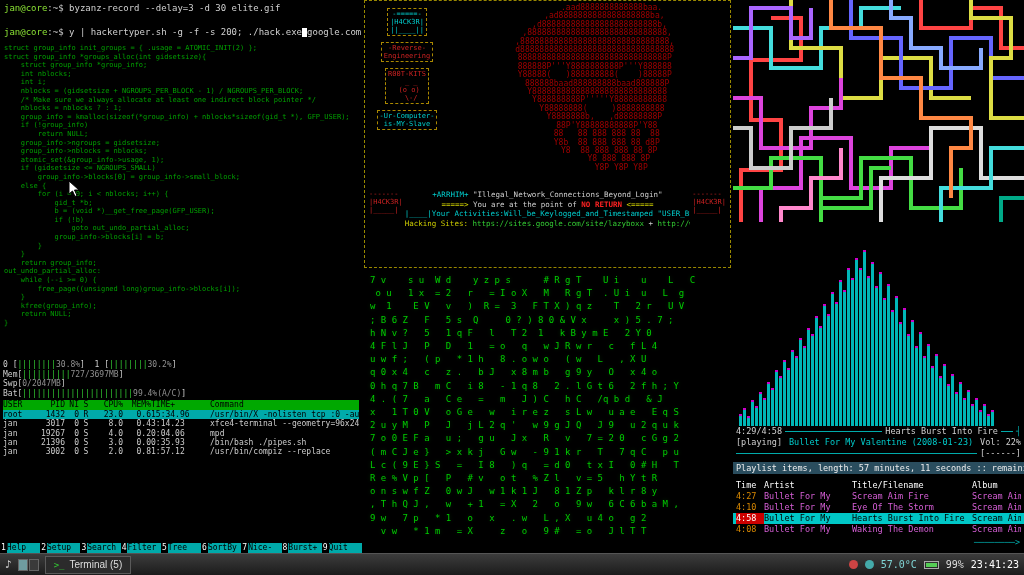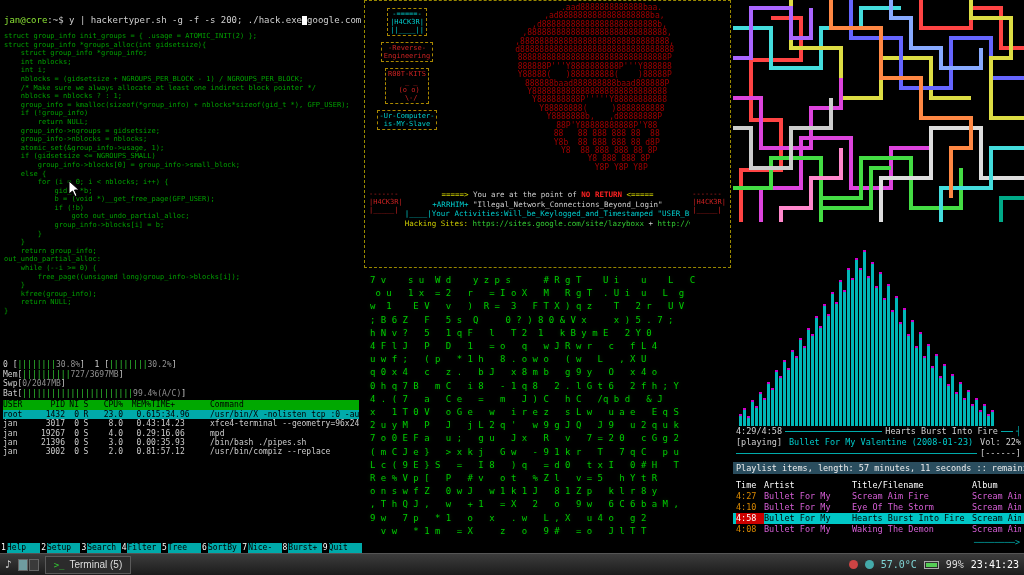--- a/index.html
+++ b/index.html
@@ -78,20 +78,21 @@
 .temp{color:#7fd4d4}
 .batt{display:inline-block;width:15px;height:8px;border:1px solid #aaa;position:relative}
 .batt::after{content:"";position:absolute;left:1px;top:1px;bottom:1px;width:11px;background:#55cc55}
 .clock{color:#fff;cursor:pointer}
 #mouse-cursor{position:absolute;left:68px;top:180px;z-index:20}
 </style>
 </head>
 <body>
 
 <div class="win" id="term-left">
+  <div class="tline"><span class="grn">jan@core</span><span class="wh">:~$ </span><span class="wh">byzanz-record --delay=3 -d 30 elite.gif</span></div>
   <div class="tline" id="cmd2"><span class="grn">jan@core</span><span class="wh">:~$ </span><span class="wh">y | hackertyper.sh -g -f -s 200; ./hack.exe</span><span class="cursor"></span><span class="wh">google.com</span></div>
   <pre class="code">struct group_info init_groups = { .usage = ATOMIC_INIT(2) };
 struct group_info *groups_alloc(int gidsetsize){
     struct group_info *group_info;
     int nblocks;
     int i;
     nblocks = (gidsetsize + NGROUPS_PER_BLOCK - 1) / NGROUPS_PER_BLOCK;
     /* Make sure we always allocate at least one indirect block pointer */
     nblocks = nblocks ? : 1;
     group_info = kmalloc(sizeof(*group_info) + nblocks*sizeof(gid_t *), GFP_USER);
@@ -136,21 +137,21 @@
       <span class="c-ni">NI</span>
       <span class="c-s">S</span>
       <span class="c-cpu">CPU%</span>
       <span class="c-mem">MEM%</span>
       <span class="c-time">TIME+</span>
       <span class="c-cmd">Command</span>
     </div>
   <div class="pbody">
       <div class="prow sel"><span class="c-user">root</span><span class="c-pid">1432</span><span class="c-ni">0</span><span class="c-s">R</span><span class="c-cpu">23.0</span><span class="c-mem">0.6</span><span class="c-time">15:34.96</span><span class="c-cmd">/usr/bin/X -nolisten tcp :0 -auth /tmp/serverauth</span></div>
       <div class="prow"><span class="c-user">jan</span><span class="c-pid">3017</span><span class="c-ni">0</span><span class="c-s">S</span><span class="c-cpu">8.0</span><span class="c-mem">0.4</span><span class="c-time">3:14.23</span><span class="c-cmd">xfce4-terminal --geometry=96x24 --displ</span></div>
-      <div class="prow"><span class="c-user">jan</span><span class="c-pid">19267</span><span class="c-ni">0</span><span class="c-s">S</span><span class="c-cpu">4.0</span><span class="c-mem">0.2</span><span class="c-time">9:16.06</span><span class="c-cmd">mpd</span></div>
+      <div class="prow"><span class="c-user">jan</span><span class="c-pid">19267</span><span class="c-ni">0</span><span class="c-s">S</span><span class="c-cpu">4.0</span><span class="c-mem">0.2</span><span class="c-time">0:04.06</span><span class="c-cmd">mpd</span></div>
       <div class="prow"><span class="c-user">jan</span><span class="c-pid">21396</span><span class="c-ni">0</span><span class="c-s">S</span><span class="c-cpu">3.0</span><span class="c-mem">0.0</span><span class="c-time">0:35.93</span><span class="c-cmd">/bin/bash ./pipes.sh</span></div>
       <div class="prow"><span class="c-user">jan</span><span class="c-pid">3002</span><span class="c-ni">0</span><span class="c-s">S</span><span class="c-cpu">2.0</span><span class="c-mem">0.8</span><span class="c-time">1:57.12</span><span class="c-cmd">/usr/bin/compiz --replace</span></div>
     </div>
   <div class="fkeys">
       <span class="fkey">
         <span class="fk-num">1</span>
         <span class="fk-lab">Help</span>
       </span>
       <span class="fkey">
         <span class="fk-num">2</span>
@@ -221,22 +222,22 @@
         Y8b  88 888 888 88 d8P
          Y8  88 888 888 88 8P
              Y8 888 888 8P
               Y8P Y8P Y8P</pre>
   </div>
   <div class="banner">
     <pre class="bside">-------
 |H4CK3R|
 |_____|</pre>
     <div class="bcenter">
+      <div><span class="cyn2">+ARRHIM+</span> <span class="wh">"Illegal_Network_Connections_Beyond_Login"</span></div>
       <div><span class="yel">=====&gt;</span> <span class="wh">You are at the point of</span> <span class="redb">NO RETURN</span> <span class="yel">&lt;=====</span></div>
-      <div><span class="cyn2">+ARRHIM+</span> <span class="wh">"Illegal_Network_Connections_Beyond_Login"</span></div>
       <div class="cyn2">|____|Your Activities:Will_be_Keylogged_and_Timestamped "USER_BEWARE"|____|</div>
       <div><span class="yel">Hacking Sites:</span> <span class="grn2">https://sites.google.com/site/lazyboxx</span> <span class="wh">+</span> <span class="grn2">http://www.freebsd.org</span></div>
     </div>
     <pre class="bside">-------
 |H4CK3R|
 |_____|</pre>
   </div>
 </div>
 
 <div class="win" id="matrix-win">

